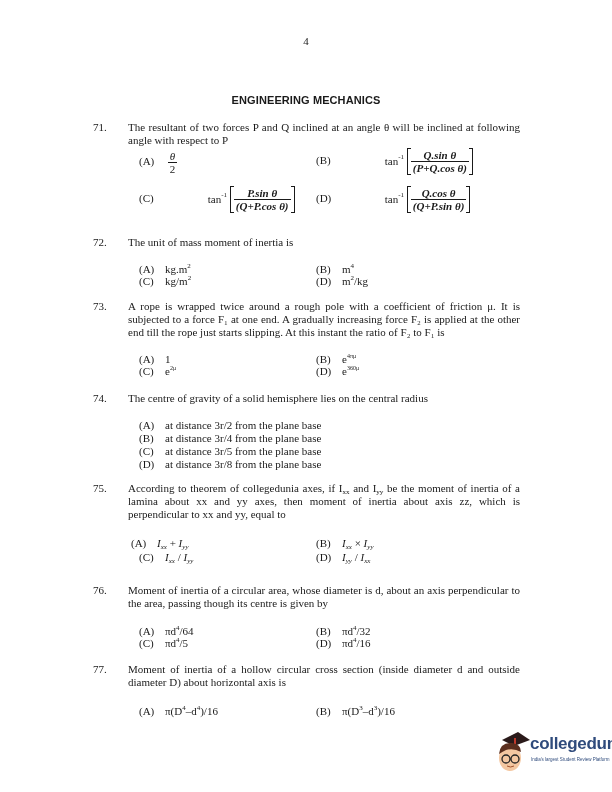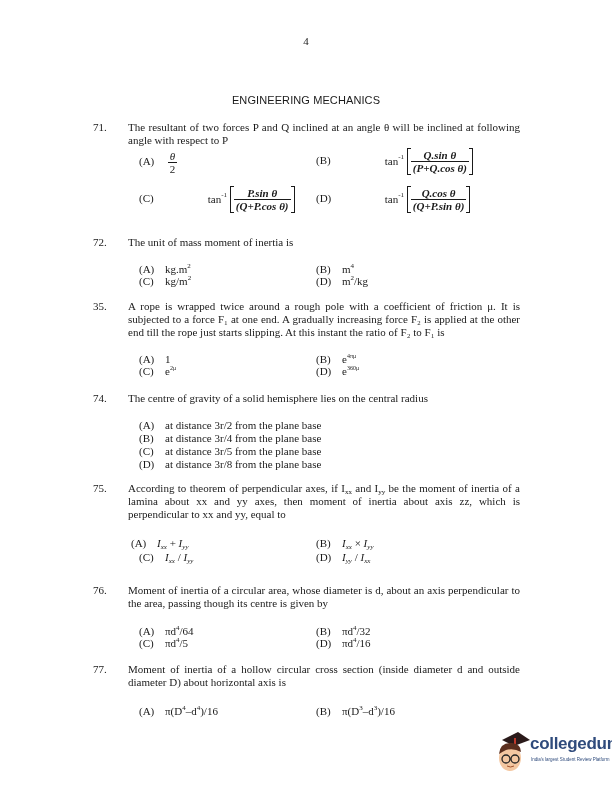--- a/index.html
+++ b/index.html
@@ -1,21 +1,21 @@
 <!DOCTYPE html>
 <html><head>
 <meta charset="utf-8">
 <style>
   html, body { margin:0; padding:0; background:#ffffff; }
   body { width:612px; height:792px; position:relative; overflow:hidden;
          font-family:"Liberation Serif", "DejaVu Serif", serif; color:#1a1a1a; font-size:11px; }
   .abs { position:absolute; }
   .pagenum { top:35px; left:0; width:612px; text-align:center; font-size:11px; }
   .section-title { top:94px; left:0; width:612px; text-align:center;
-                   font-family:"Liberation Sans", "DejaVu Sans", sans-serif; font-weight:normal; font-size:11px; letter-spacing:0.1px; }
+                   font-family:"Liberation Sans", "DejaVu Sans", sans-serif; font-weight:bold; font-size:11px; letter-spacing:0.1px; }
   .qnum { left:93px; font-size:11px; }
   .qtext { left:128px; width:392px; font-size:11px; line-height:13px; text-align:justify; }
   .opt { font-size:11px; line-height:13px; white-space:nowrap; }
   .lbl { display:inline-block; width:26px; }
   .it { font-style:italic; }
   sup { font-size:7px; vertical-align:5px; line-height:0; }
   sub { font-size:7px; vertical-align:-2px; line-height:0; }
   .frac { display:inline-block; vertical-align:middle; text-align:center; }
   .frac .num { display:block; border-bottom:1px solid #1a1a1a; padding:0 2px; line-height:12px; }
   .frac .den { display:block; line-height:12px; padding:0 2px; }
@@ -78,36 +78,36 @@
   </span>
 </div>
 
 <div class="abs qnum" style="top:236px">72.</div>
 <div class="abs qtext" style="top:236px">The unit of mass moment of inertia is</div>
 <div class="abs opt" style="left:139px; top:263px"><span class="lbl">(A)</span><span>kg.m</span><sup>2</sup></div>
 <div class="abs opt" style="left:316px; top:263px"><span class="lbl">(B)</span><span>m</span><sup>4</sup></div>
 <div class="abs opt" style="left:139px; top:275px"><span class="lbl">(C)</span><span>kg/m</span><sup>2</sup></div>
 <div class="abs opt" style="left:316px; top:275px"><span class="lbl">(D)</span><span>m</span><sup>2</sup><span>/kg</span></div>
 
-<div class="abs qnum" style="top:300px">35.</div>
+<div class="abs qnum" style="top:300px">73.</div>
 <div class="abs qtext" style="top:300px">A rope is wrapped twice around a rough pole with a coefficient of friction μ. It is subjected to a force F₁ at one end. A gradually increasing force F₂ is applied at the other end till the rope just starts slipping. At this instant the ratio of F₂ to F₁ is</div>
 <div class="abs opt" style="left:139px; top:353px"><span class="lbl">(A)</span><span>1</span></div>
 <div class="abs opt" style="left:316px; top:353px"><span class="lbl">(B)</span><span>e</span><sup style="font-size:6px">4πμ</sup></div>
 <div class="abs opt" style="left:139px; top:365px"><span class="lbl">(C)</span><span>e</span><sup style="font-size:6px">2μ</sup></div>
 <div class="abs opt" style="left:316px; top:365px"><span class="lbl">(D)</span><span>e</span><sup style="font-size:6px">360μ</sup></div>
 
 <div class="abs qnum" style="top:392px">74.</div>
 <div class="abs qtext" style="top:392px">The centre of gravity of a solid hemisphere lies on the central radius</div>
 <div class="abs opt" style="left:139px; top:419px"><span class="lbl">(A)</span><span>at distance 3r/2 from the plane base</span></div>
 <div class="abs opt" style="left:139px; top:432px"><span class="lbl">(B)</span><span>at distance 3r/4 from the plane base</span></div>
 <div class="abs opt" style="left:139px; top:445px"><span class="lbl">(C)</span><span>at distance 3r/5 from the plane base</span></div>
 <div class="abs opt" style="left:139px; top:458px"><span class="lbl">(D)</span><span>at distance 3r/8 from the plane base</span></div>
 
 <div class="abs qnum" style="top:482px">75.</div>
-<div class="abs qtext" style="top:482px"><span>According to theorem of perpendicular axes, if I</span><sub>xx</sub><span> and I</span><sub>yy</sub><span> be the moment of inertia of a lamina about xx and yy axes, then moment of inertia about axis zz, which is perpendicular to xx and yy, equal to</span></div>
+<div class="abs qtext" style="top:482px"><span>According to theorem of collegedunia axes, if I</span><sub>xx</sub><span> and I</span><sub>yy</sub><span> be the moment of inertia of a lamina about xx and yy axes, then moment of inertia about axis zz, which is perpendicular to xx and yy, equal to</span></div>
 <div class="abs opt it" style="left:131px; top:537px"><span class="lbl" style="font-style:normal">(A)</span>I<sub>xx</sub><span style="font-style:normal"> + </span>I<sub>yy</sub></div>
 <div class="abs opt it" style="left:316px; top:537px"><span class="lbl" style="font-style:normal">(B)</span>I<sub>xx</sub><span style="font-style:normal"> × </span>I<sub>yy</sub></div>
 <div class="abs opt it" style="left:139px; top:551px"><span class="lbl" style="font-style:normal">(C)</span>I<sub>xx</sub><span style="font-style:normal"> / </span>I<sub>yy</sub></div>
 <div class="abs opt it" style="left:316px; top:551px"><span class="lbl" style="font-style:normal">(D)</span>I<sub>yy</sub><span style="font-style:normal"> / </span>I<sub>xx</sub></div>
 
 <div class="abs qnum" style="top:584px">76.</div>
 <div class="abs qtext" style="top:584px">Moment of inertia of a circular area, whose diameter is d, about an axis perpendicular to the area, passing though its centre is given by</div>
 <div class="abs opt" style="left:139px; top:625px"><span class="lbl">(A)</span><span>πd</span><sup>4</sup><span>/64</span></div>
 <div class="abs opt" style="left:316px; top:625px"><span class="lbl">(B)</span><span>πd</span><sup>4</sup><span>/32</span></div>
 <div class="abs opt" style="left:139px; top:637px"><span class="lbl">(C)</span><span>πd</span><sup>4</sup><span>/5</span></div>

